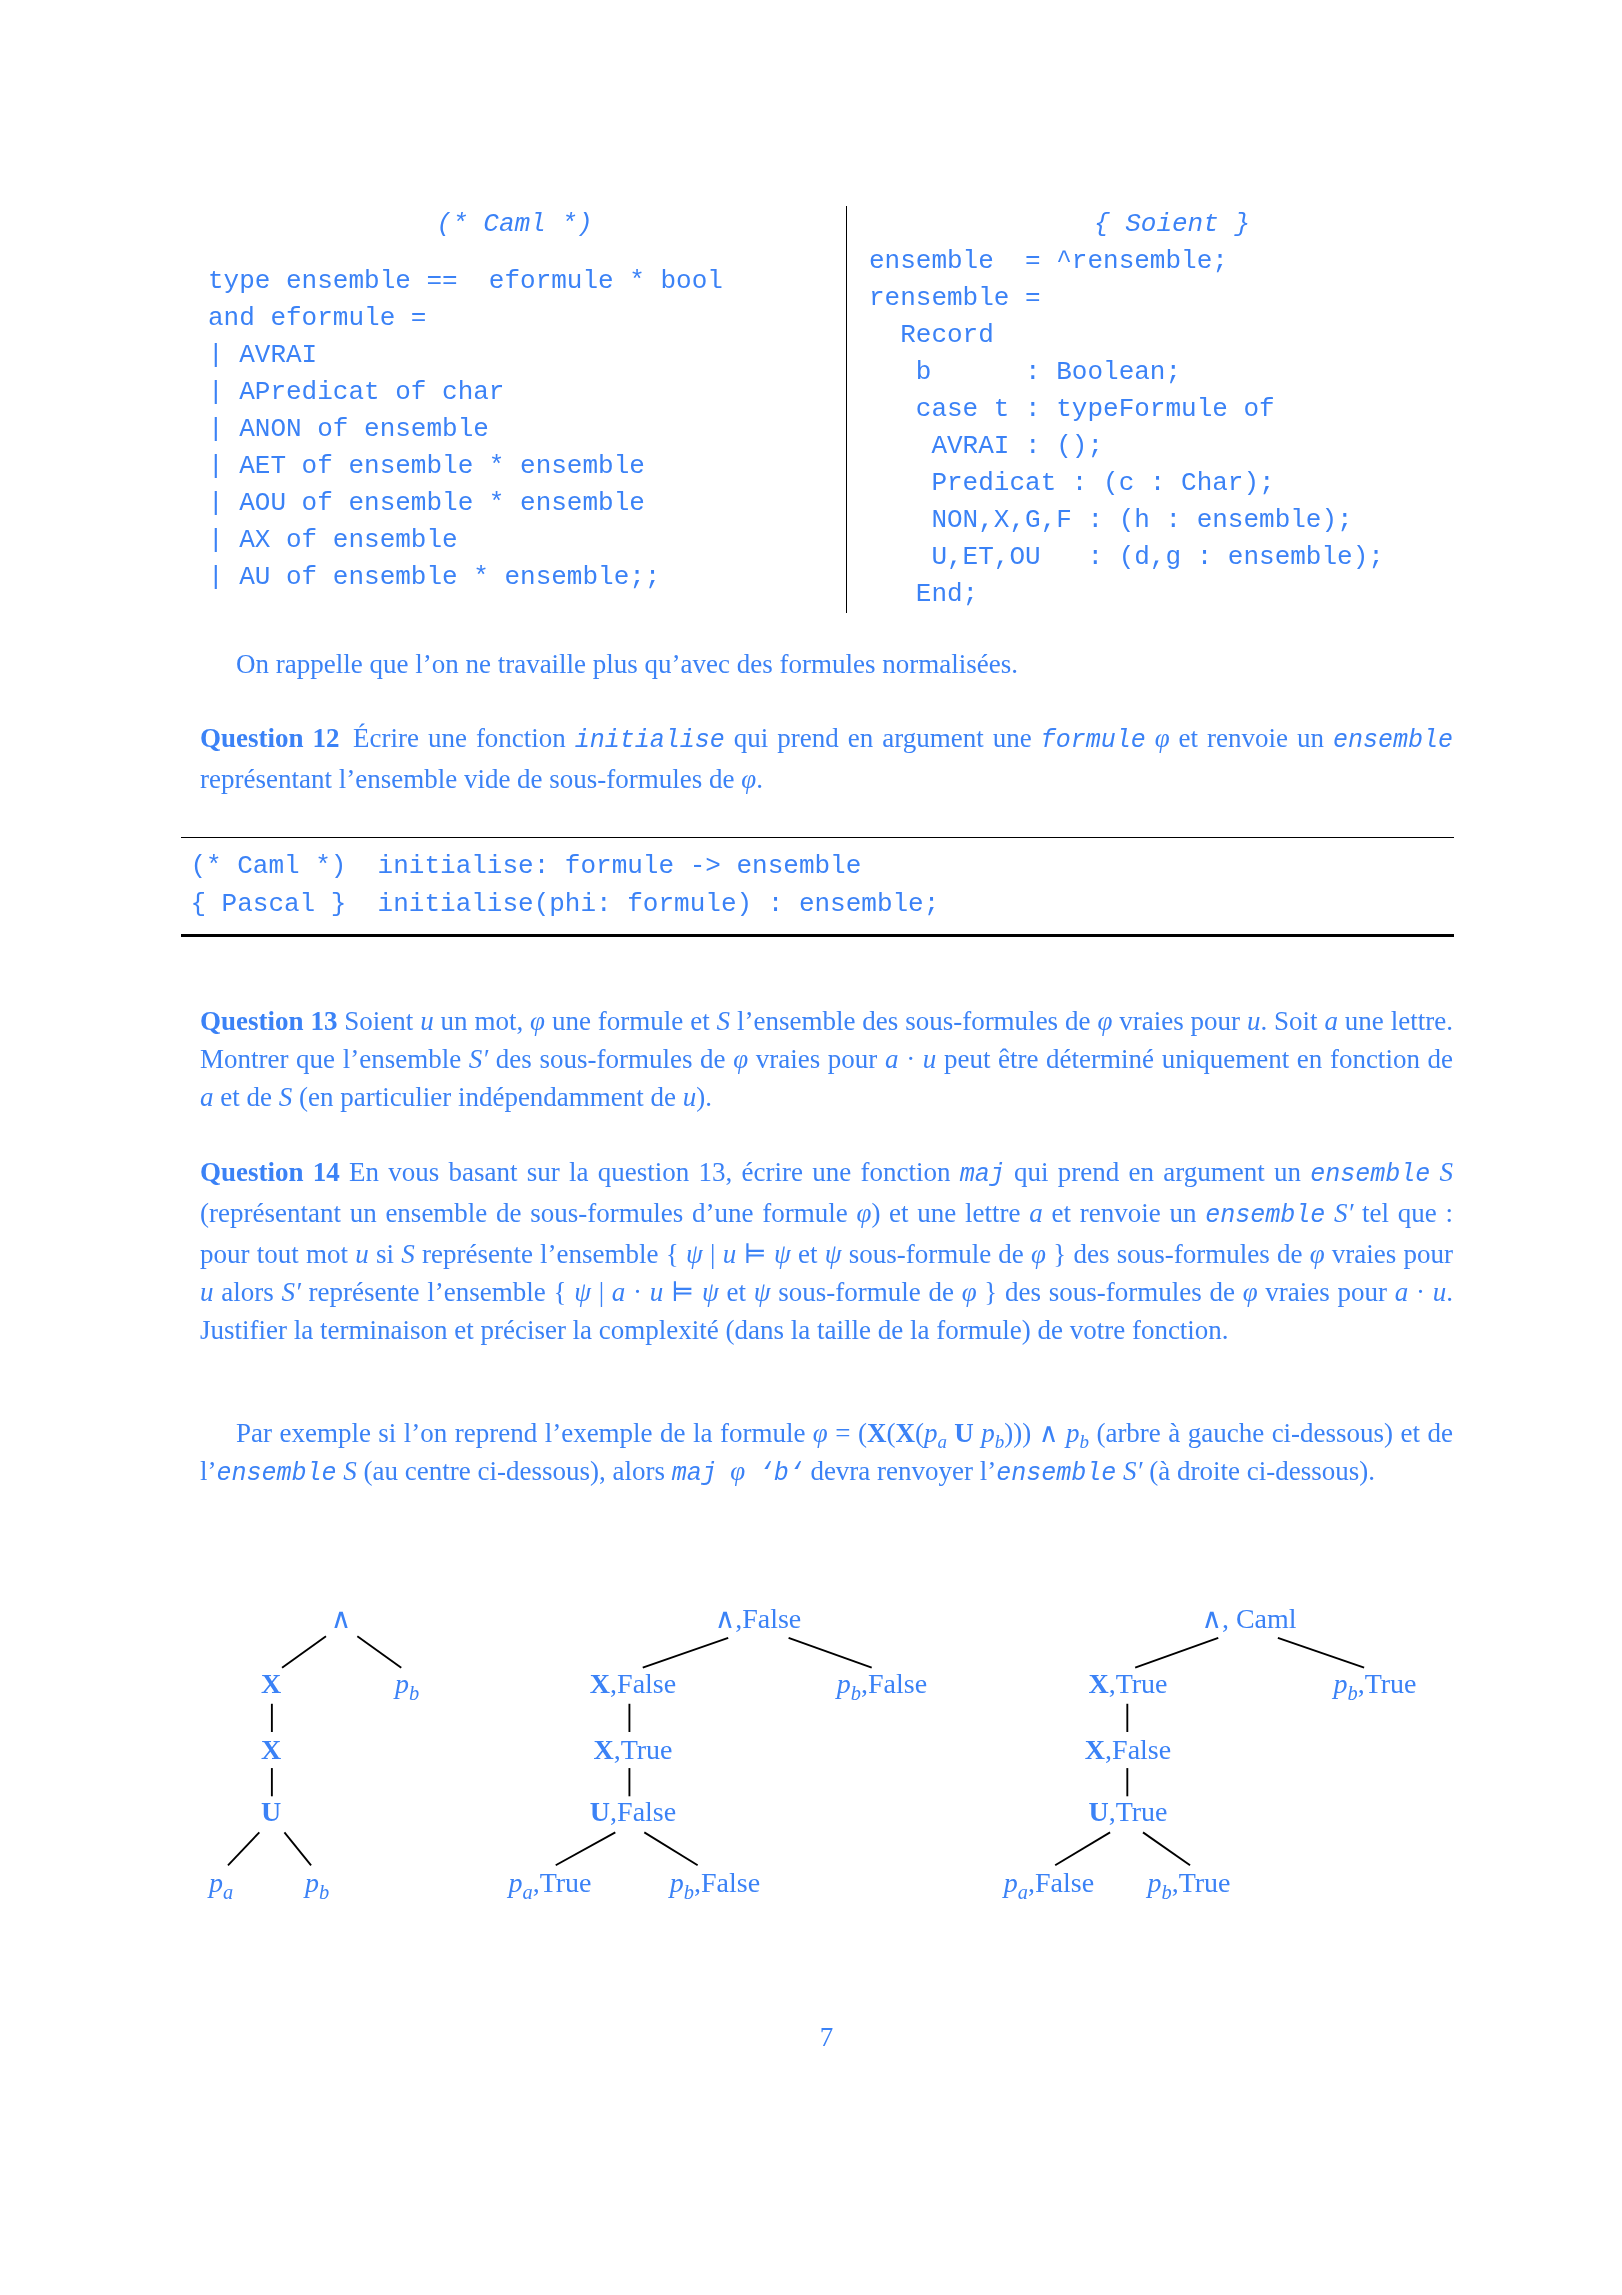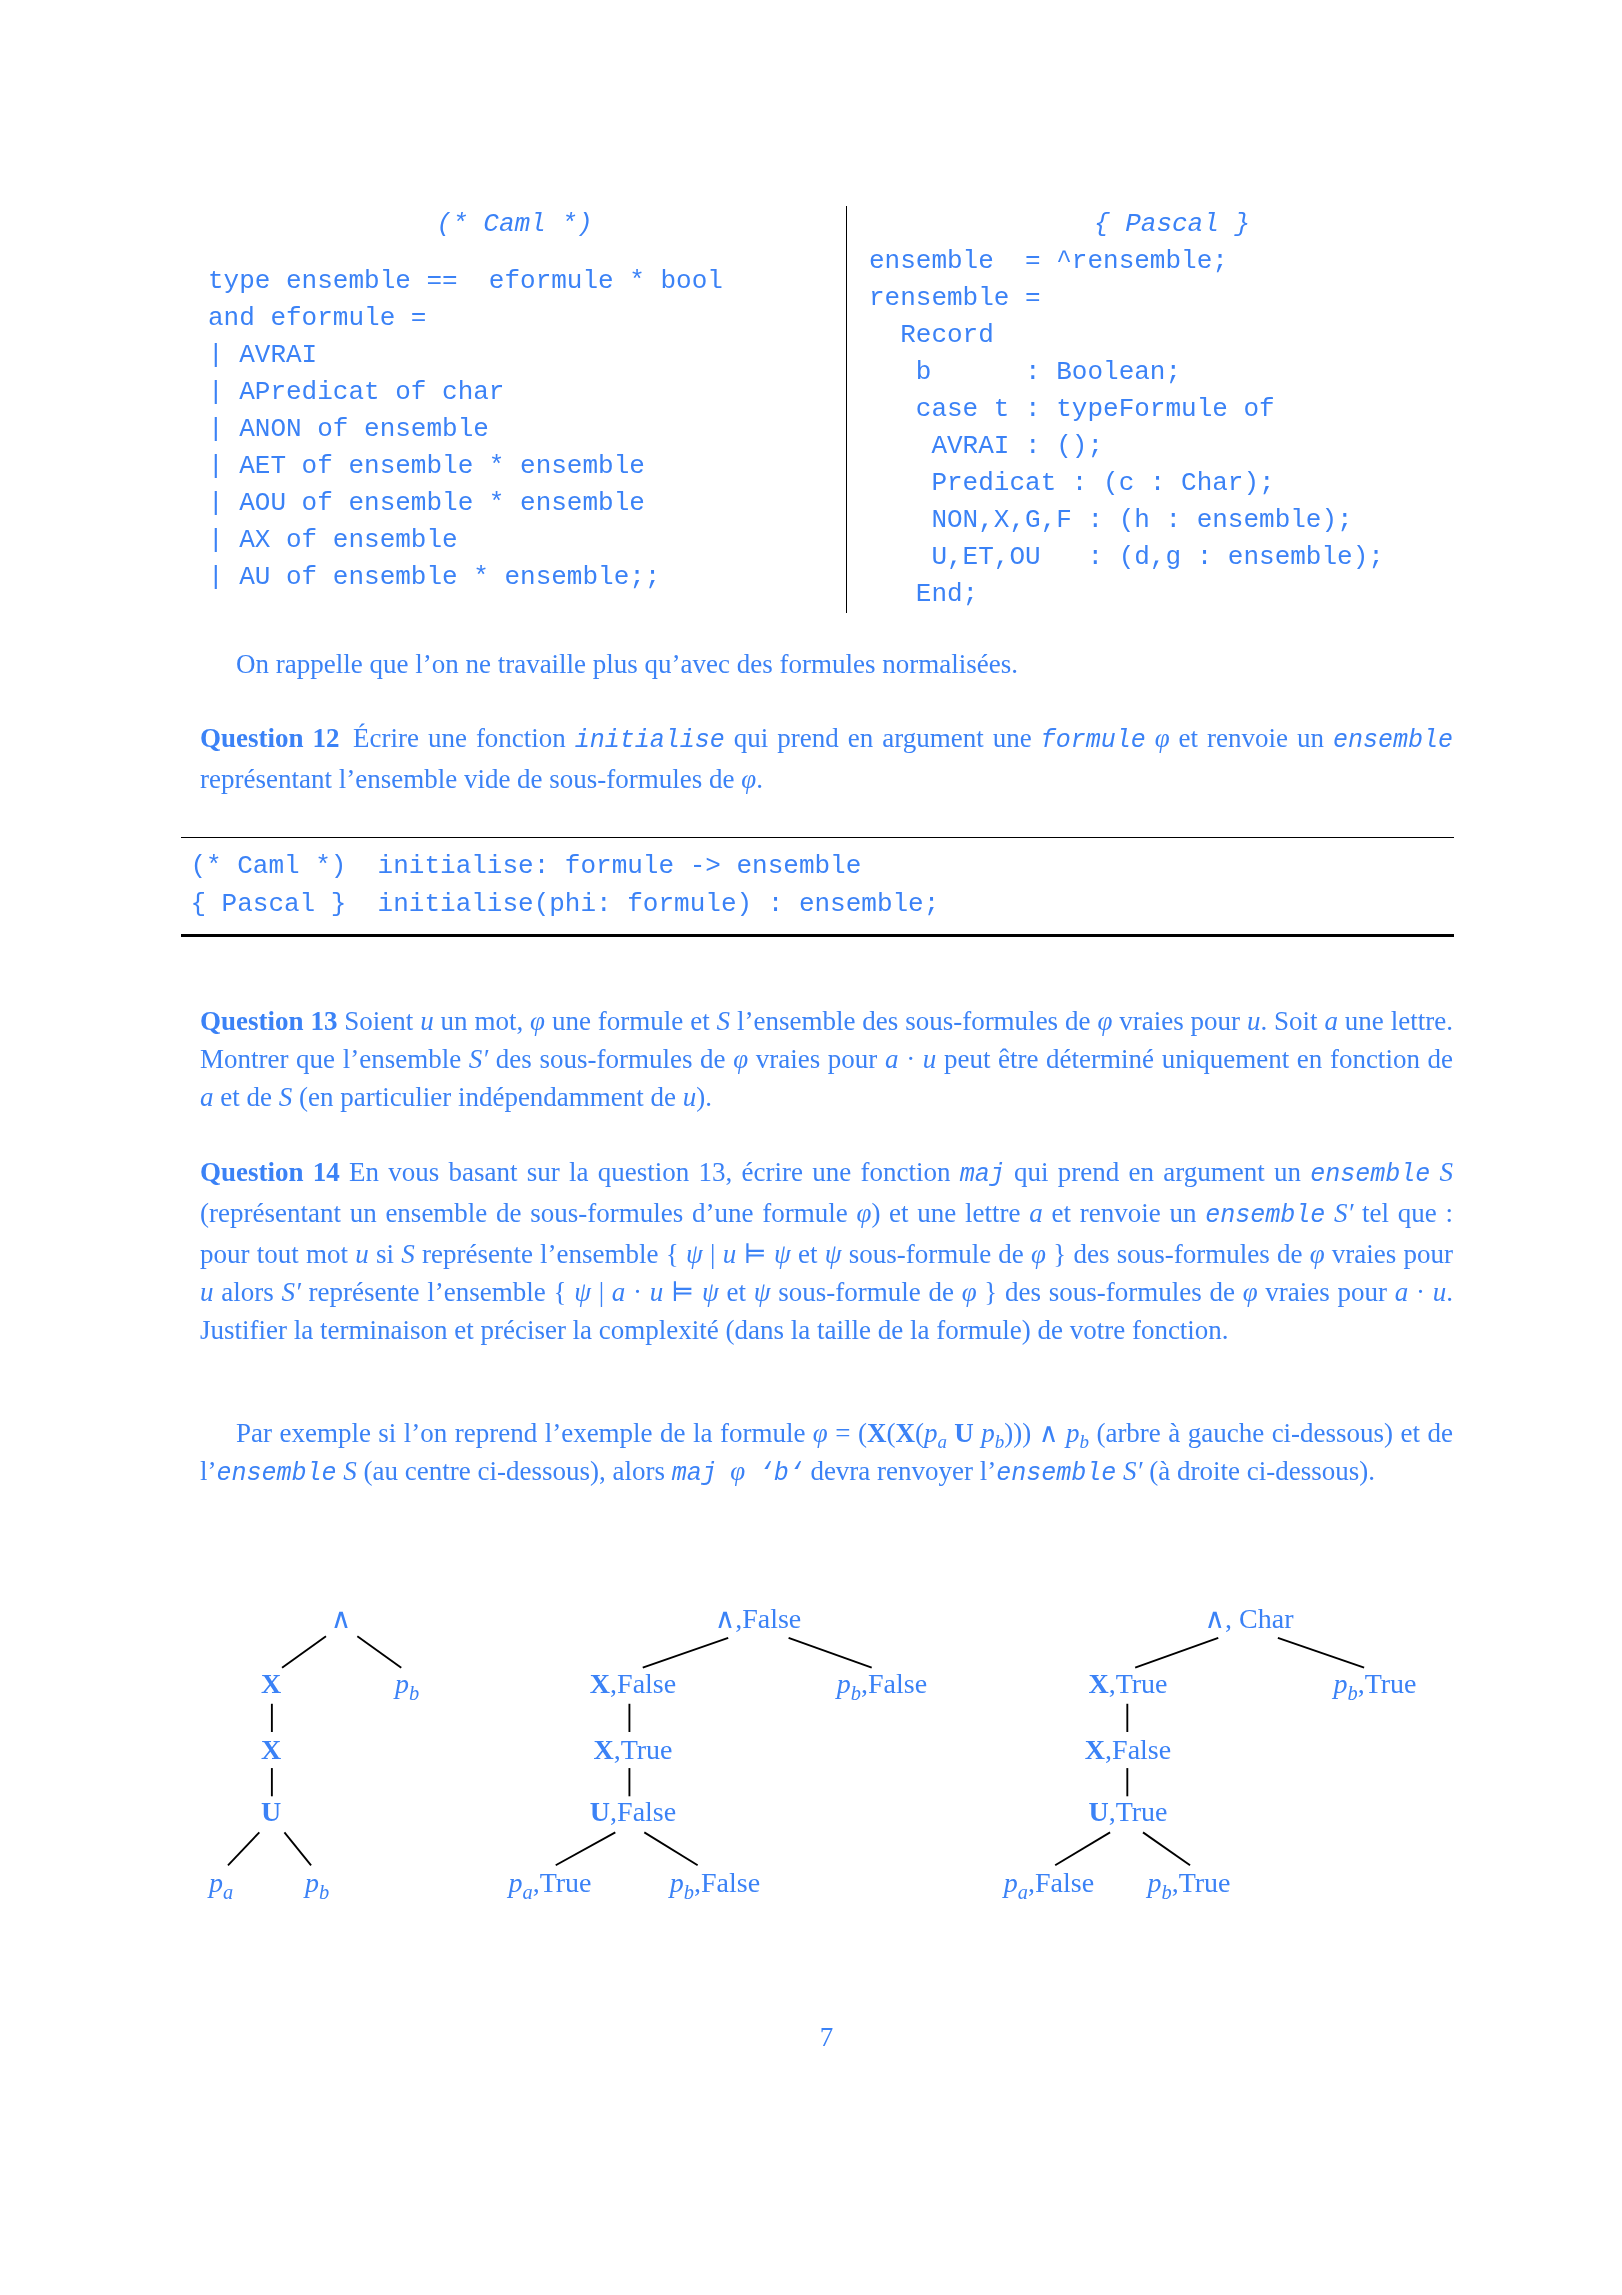--- a/index.html
+++ b/index.html
@@ -67,21 +67,21 @@
           <div class="code-line">| AVRAI</div>
           <div class="code-line">| APredicat of char</div>
           <div class="code-line">| ANON of ensemble</div>
           <div class="code-line">| AET of ensemble * ensemble</div>
           <div class="code-line">| AOU of ensemble * ensemble</div>
           <div class="code-line">| AX of ensemble</div>
           <div class="code-line">| AU of ensemble * ensemble;;</div>
         </div>
     </div>
     <div class="col-pascal">
-      <div class="code-header">{ Pascal }</div>
+      <div class="code-header">{ Soient }</div>
       <div class="code-lines">
           <div class="code-line">ensemble  = ^rensemble;</div>
           <div class="code-line">rensemble =</div>
           <div class="code-line">  Record</div>
           <div class="code-line">   b      : Boolean;</div>
           <div class="code-line">   case t : typeFormule of</div>
           <div class="code-line">    AVRAI : ();</div>
           <div class="code-line">    Predicat : (c : Char);</div>
           <div class="code-line">    NON,X,G,F : (h : ensemble);</div>
           <div class="code-line">    U,ET,OU   : (d,g : ensemble);</div>
@@ -143,21 +143,21 @@
     <div class="tnode" style="left:136px;top:270px;"><span class="op-i">p</span><sub class="nsub">b</sub><span class="nsuffix"></span></div>
 
     <div class="tnode" style="left:577px;top:6.3px;"><span class="op-n">∧</span><sub class="nsub"></sub><span class="nsuffix">,False</span></div>
     <div class="tnode" style="left:452px;top:71px;"><span class="op-b">X</span><sub class="nsub"></sub><span class="nsuffix">,False</span></div>
     <div class="tnode" style="left:701px;top:71px;"><span class="op-i">p</span><sub class="nsub">b</sub><span class="nsuffix">,False</span></div>
     <div class="tnode" style="left:452px;top:137px;"><span class="op-b">X</span><sub class="nsub"></sub><span class="nsuffix">,True</span></div>
     <div class="tnode" style="left:452px;top:199px;"><span class="op-b">U</span><sub class="nsub"></sub><span class="nsuffix">,False</span></div>
     <div class="tnode" style="left:369px;top:270px;"><span class="op-i">p</span><sub class="nsub">a</sub><span class="nsuffix">,True</span></div>
     <div class="tnode" style="left:534px;top:270px;"><span class="op-i">p</span><sub class="nsub">b</sub><span class="nsuffix">,False</span></div>
 
-    <div class="tnode" style="left:1068px;top:6.3px;"><span class="op-n">∧</span><sub class="nsub"></sub><span class="nsuffix">, Char</span></div>
+    <div class="tnode" style="left:1068px;top:6.3px;"><span class="op-n">∧</span><sub class="nsub"></sub><span class="nsuffix">, Caml</span></div>
     <div class="tnode" style="left:947px;top:71px;"><span class="op-b">X</span><sub class="nsub"></sub><span class="nsuffix">,True</span></div>
     <div class="tnode" style="left:1194px;top:71px;"><span class="op-i">p</span><sub class="nsub">b</sub><span class="nsuffix">,True</span></div>
     <div class="tnode" style="left:947px;top:137px;"><span class="op-b">X</span><sub class="nsub"></sub><span class="nsuffix">,False</span></div>
     <div class="tnode" style="left:947px;top:199px;"><span class="op-b">U</span><sub class="nsub"></sub><span class="nsuffix">,True</span></div>
     <div class="tnode" style="left:868px;top:270px;"><span class="op-i">p</span><sub class="nsub">a</sub><span class="nsuffix">,False</span></div>
     <div class="tnode" style="left:1008px;top:270px;"><span class="op-i">p</span><sub class="nsub">b</sub><span class="nsuffix">,True</span></div>
   </div>
 
   <div class="page-number">7</div>
 

